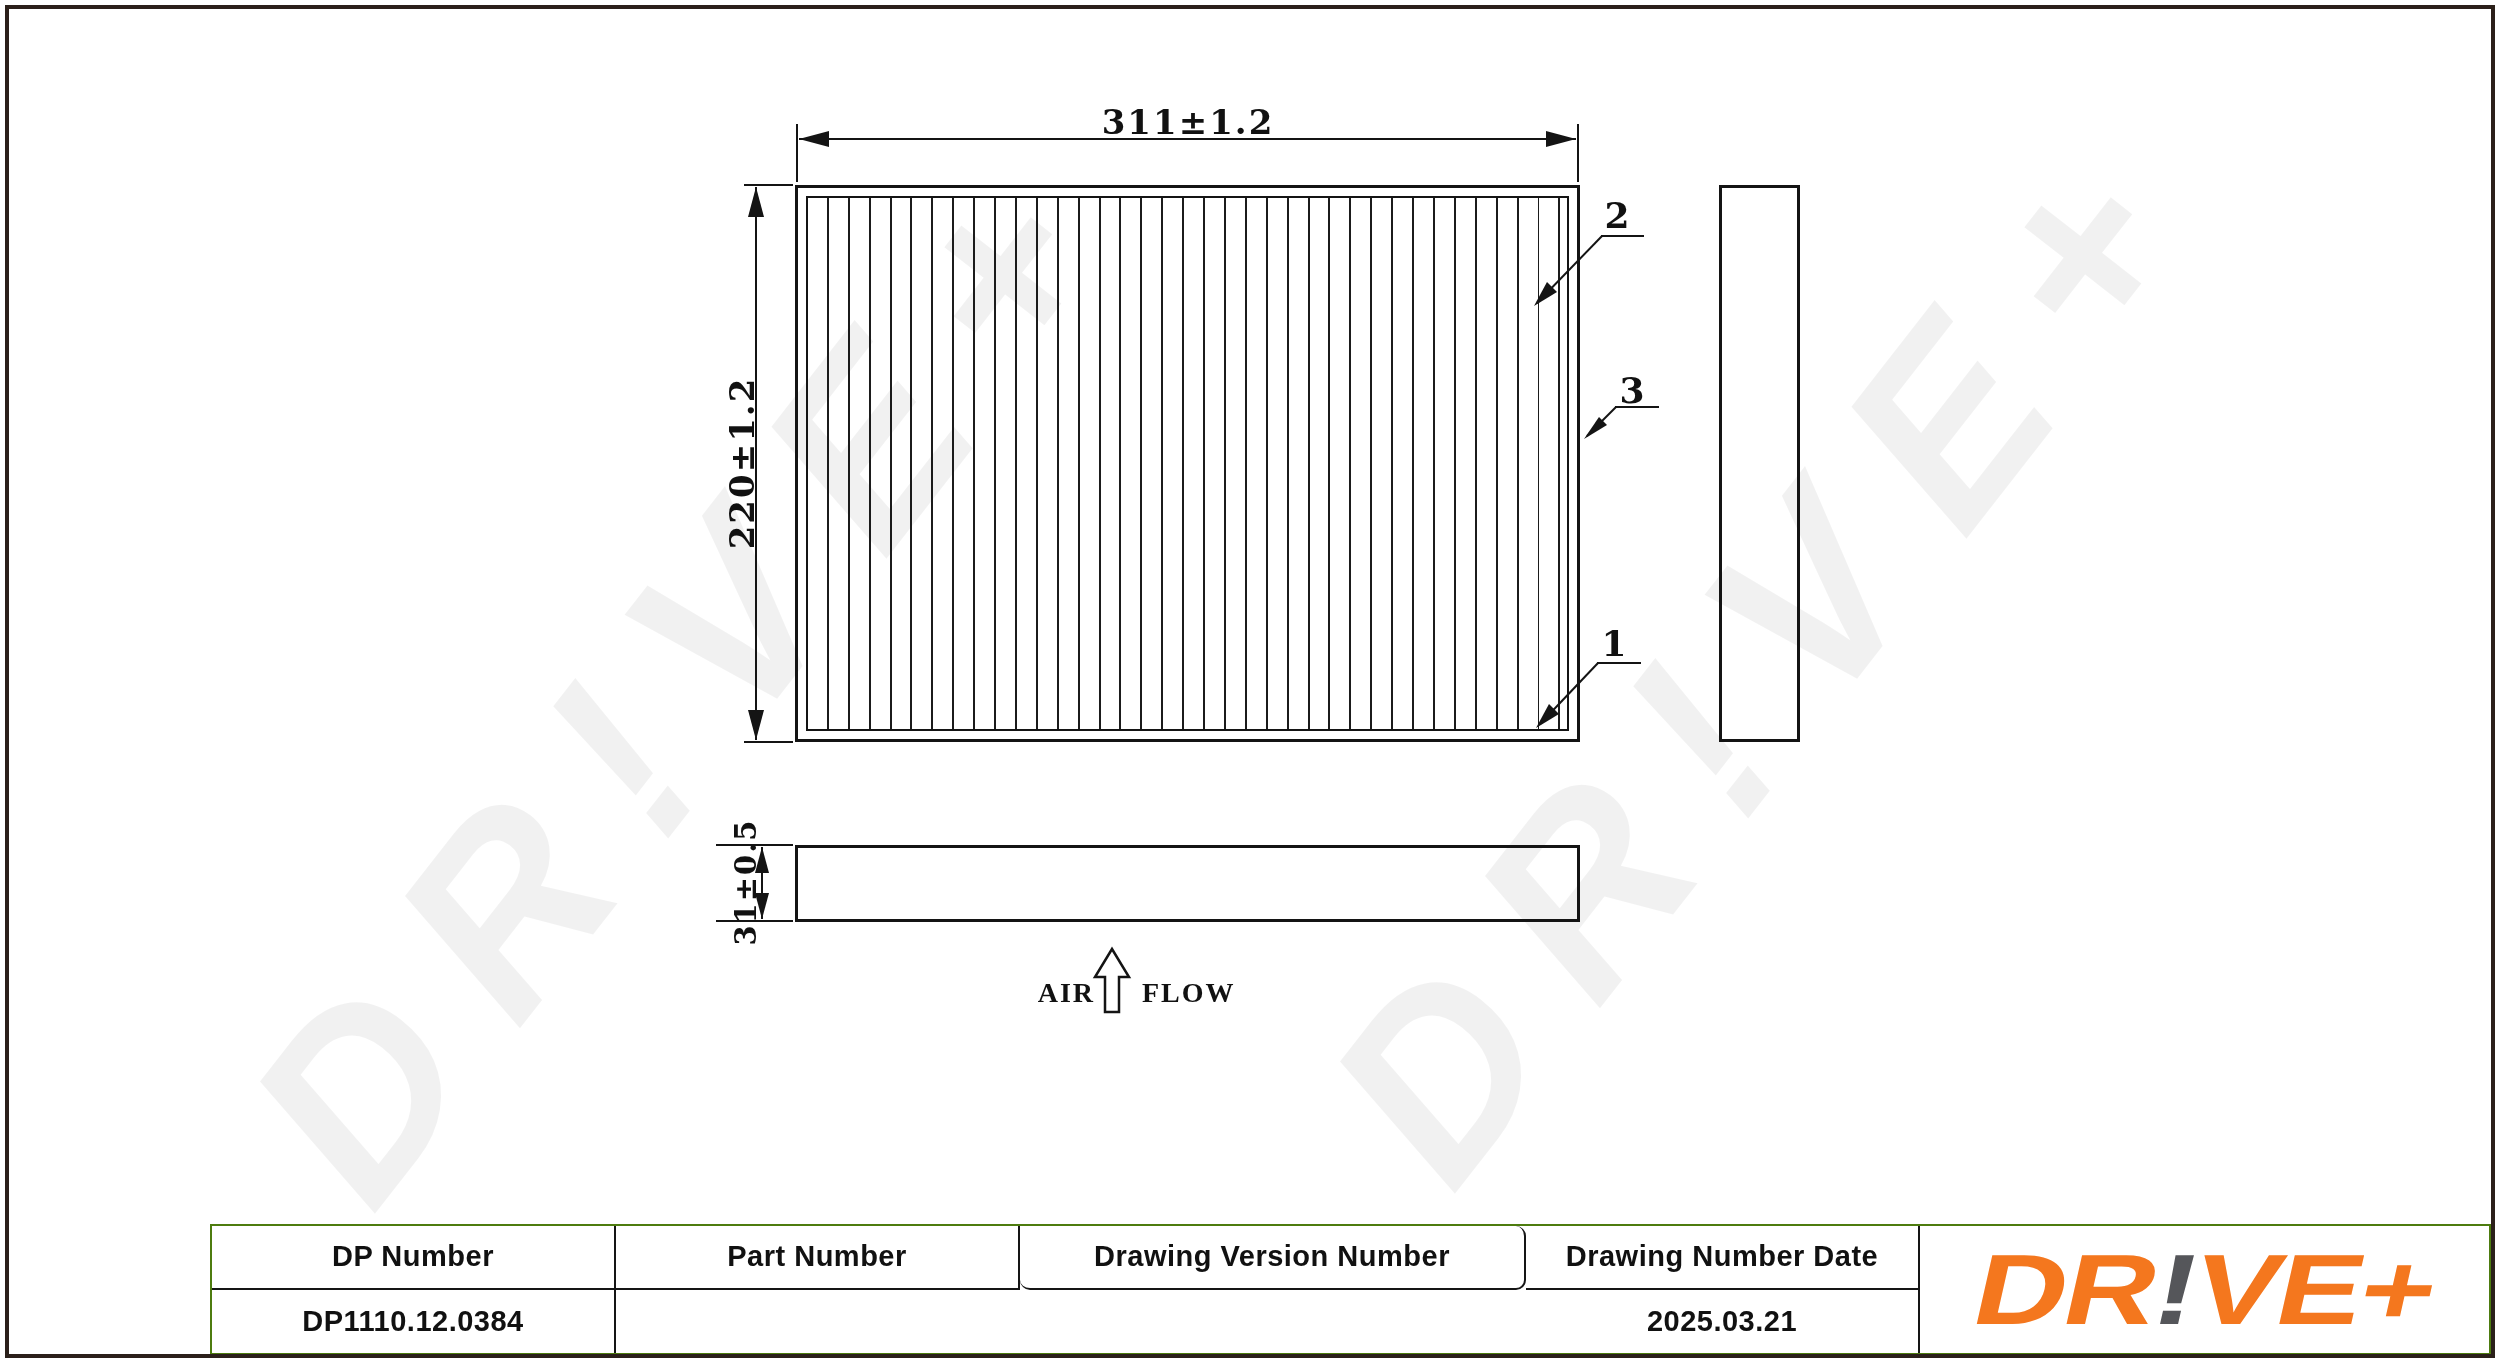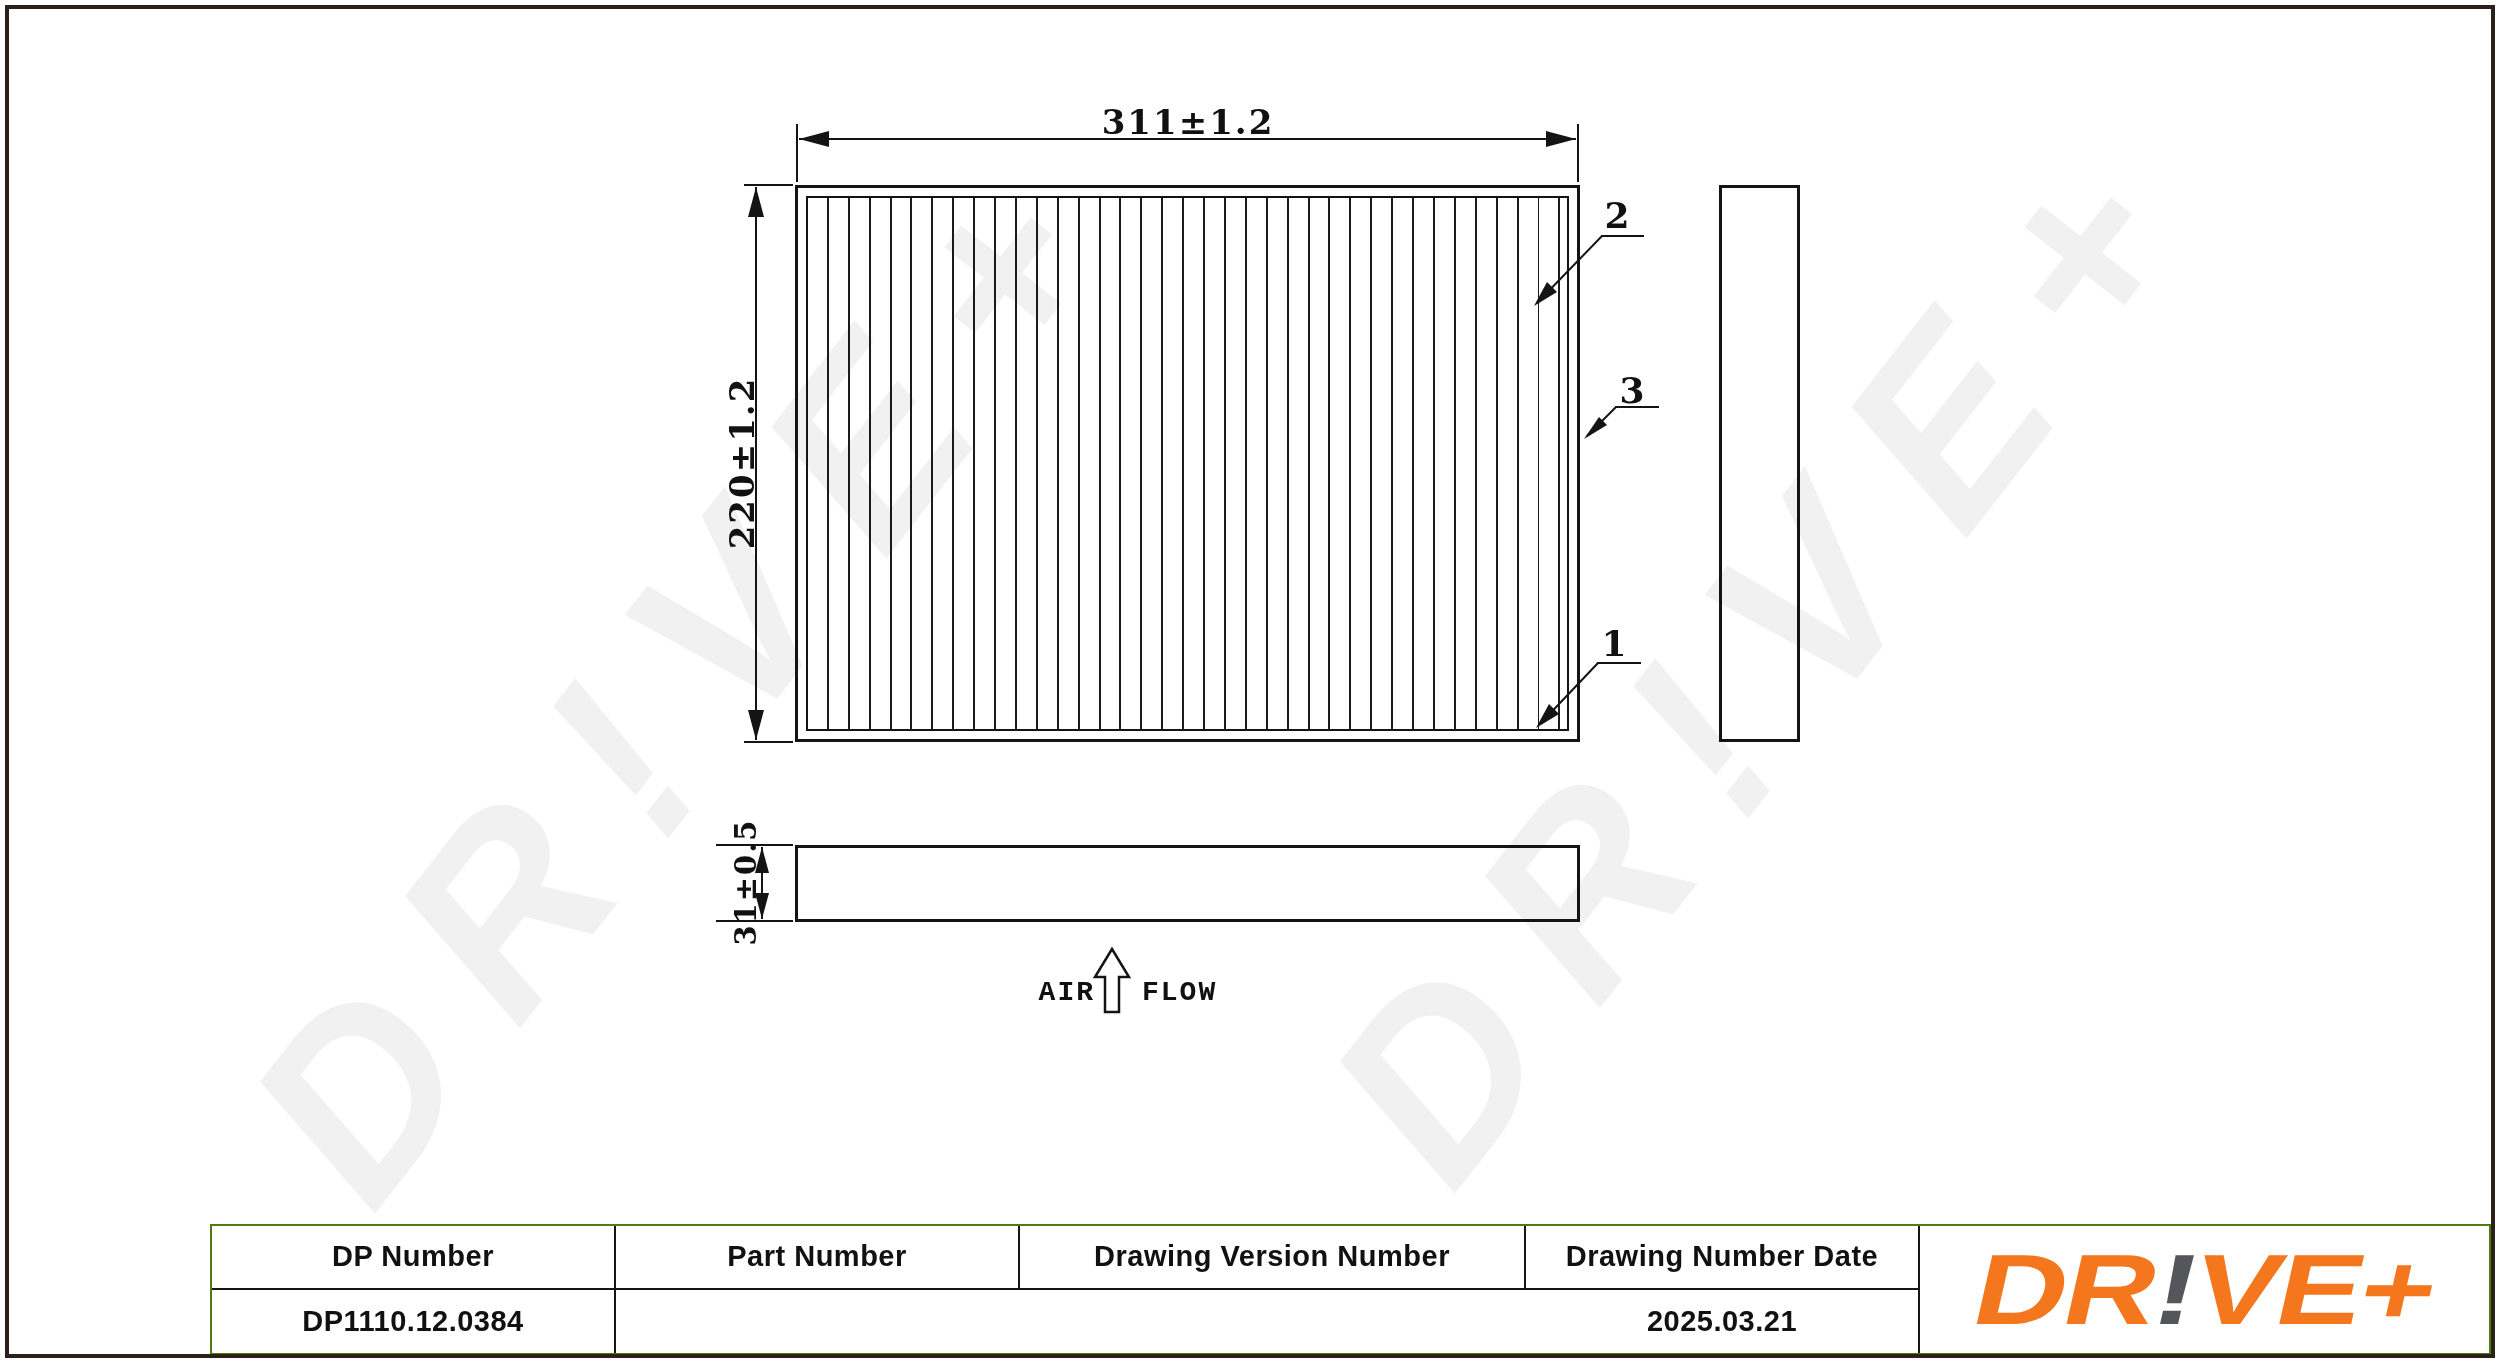--- a/index.html
+++ b/index.html
@@ -35,21 +35,21 @@
   
   .dimtext { position:absolute; z-index:4; color:#111;
              font-family:"DejaVu Serif", serif; font-weight:700;
              font-size:34px; letter-spacing:2px; white-space:nowrap; }
   .dim-h  { transform:translate(-50%,-100%); }
   .dim-v  { transform:translate(-50%,-50%) rotate(-90deg); }
   .dim-sm { font-size:29px; }
   .callout { position:absolute; z-index:4; color:#111; transform:translate(-50%,-50%);
              font-family:"DejaVu Serif", serif; font-weight:700; font-size:36px; }
   .airtext { position:absolute; z-index:4; color:#111;
-             font-family:Liberation Mono, monospace; font-weight:700;
+             font-family:Liberation Serif, serif; font-weight:700;
              font-size:28px; letter-spacing:2px; }
   .air-left { left:1005px; top:977px; width:90px; text-align:right; }
   .air-right{ left:1142px; top:977px; }
 
   
   .title-block { position:absolute; left:210px; top:1224px; width:2281px; height:131px;
                  border:2px solid #4d7c0f; background:#fff; z-index:4;
                  display:grid; grid-template-columns:404px 404px 506px 394px 1fr;
                  grid-template-rows:1fr 1fr; }
   .tb-cell { display:flex; align-items:center; justify-content:center;
@@ -120,21 +120,21 @@
   <div class="callout" style="left:1617px; top:215px;">2</div>
   <div class="callout" style="left:1632px; top:390px;">3</div>
   <div class="callout" style="left:1614px; top:643px;">1</div>
 
   <div class="airtext air-left">AIR</div>
   <div class="airtext air-right">FLOW</div>
 
   <div class="title-block">
     <div class="tb-cell tb-head" style="grid-column:1;grid-row:1;">DP Number</div>
     <div class="tb-cell tb-head" style="grid-column:2;grid-row:1;">Part Number</div>
-    <div class="tb-cell tb-head" style="grid-column:3;grid-row:1;">Drawing Version Number</div>
+    <div class="tb-cell tb-head" style="grid-column:3;grid-row:1;border-radius:10px;">Drawing Version Number</div>
     <div class="tb-cell tb-head" style="grid-column:4;grid-row:1;">Drawing Number Date</div>
 
     <div class="tb-cell" style="grid-column:1;grid-row:2;">DP1110.12.0384</div>
     <div class="tb-cell" style="grid-column:4;grid-row:2;">2025.03.21</div>
 
     <div class="tb-logo-cell">
       <div class="logo">
         <span class="logo-orange">DR</span><span class="logo-gray">!</span><span class="logo-orange">VE+</span>
       </div>
     </div>

